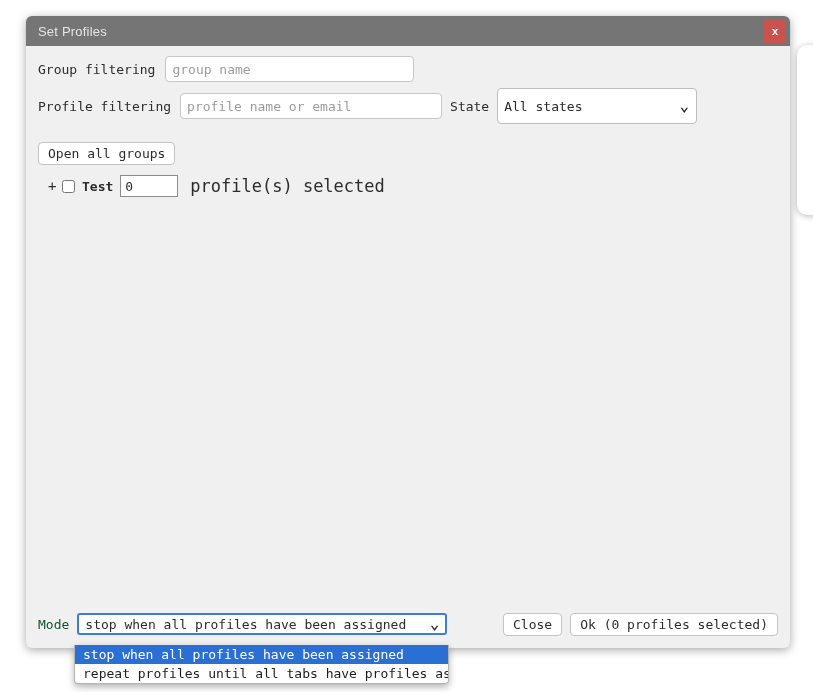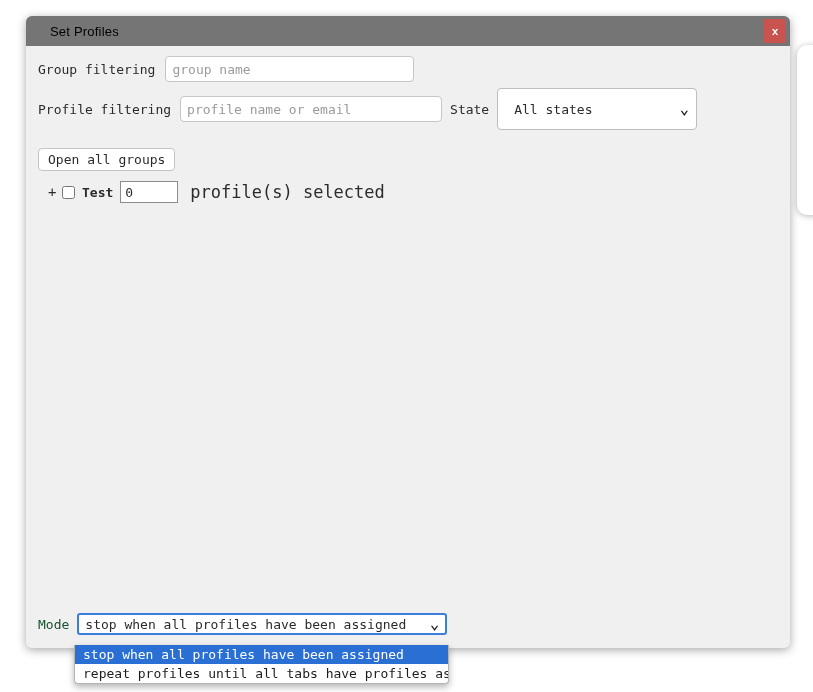--- a/index.html
+++ b/index.html
@@ -46,24 +46,24 @@
   .titlebar {
     height: 30px;
     background: #757575;
     border-radius: 6px 6px 0 0;
     display: flex;
     align-items: center;
     position: relative;
     flex: 0 0 auto;
   }
   .title-text {
-    color: #000000;
+    color: #e5e5e5;
     font-family: "Liberation Sans", sans-serif;
     font-size: 13px;
-    padding-left: 24px;
+    padding-left: 12px;
     letter-spacing: 0.2px;
   }
   .close-x {
     position: absolute;
     right: 4px;
     top: 3px;
     width: 22px;
     height: 24px;
     background: #c9534f;
     color: #ffffff;
@@ -111,28 +111,28 @@
   .txtinput::placeholder { color: #9b9b9b; }
 
   #group-filter-input { width: 235px; margin-left: 10px; }
   #profile-filter-input { width: 248px; margin-left: 9px; }
 
   .state-label { margin-left: 8px; }
 
   .sel {
     appearance: none;
     -webkit-appearance: none;
-    height: 42px;
+    height: 36px;
     border: 1px solid #bdbdbd;
     border-radius: 4px;
     background: #ffffff;
     font-family: "DejaVu Sans Mono", monospace;
     font-size: 13px;
     color: #2b2b2b;
-    padding: 0 24px 0 16px;
+    padding: 0 24px 0 6px;
     outline: none;
   }
   .caret {
     position: absolute;
     pointer-events: none;
     font-size: 11px;
     color: #1c1c1c;
   }
   .sel-wrap { position: relative; display: inline-flex; align-items: center; }
   .sel-wrap .caret { right: 8px; }
@@ -286,20 +286,24 @@
   </div>
 
   <div class="footer">
     <span class="mode-label">Mode</span>
     <span class="sel-wrap">
       <select class="sel" id="mode-select">
         <option>stop when all profiles have been assigned</option>
       </select>
       <span class="caret" style="font-size: 16px; line-height: 8px; font-weight: bold;">⌄</span>
     </span>
+    <div class="footer-right">
+      <button class="btn">Close</button>
+      <button class="btn">Ok (0 profiles selected)</button>
+    </div>
   </div>
 
 </div>
 
 <div class="dropdown-list">
   <div class="dd-option selected">stop when all profiles have been assigned</div>
   <div class="dd-option">repeat profiles until all tabs have profiles assigned</div>
 </div>
 
 </body></html>

